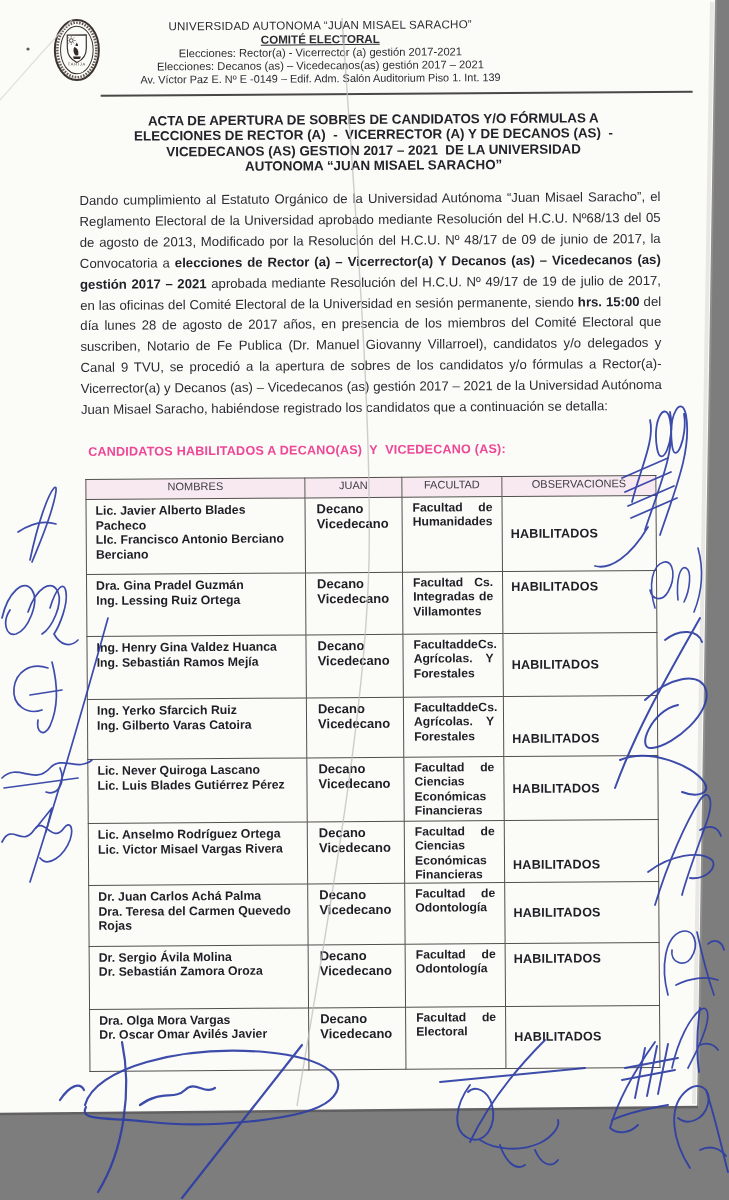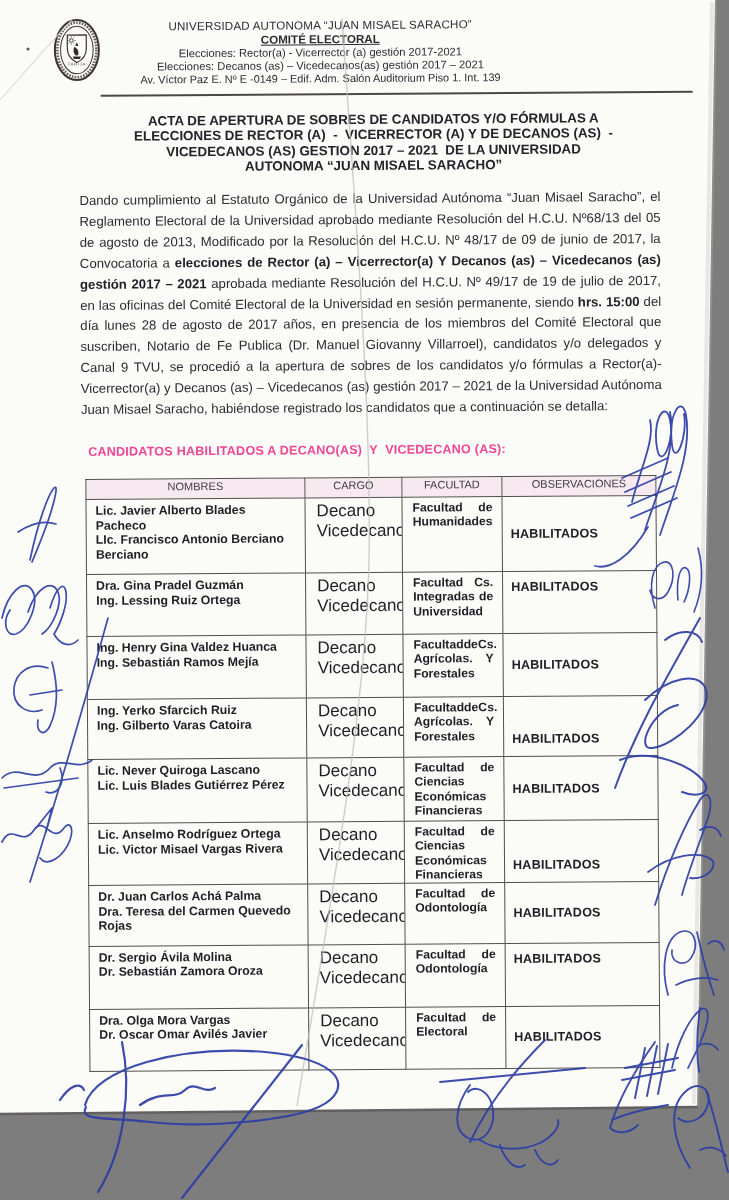--- a/index.html
+++ b/index.html
@@ -34,21 +34,21 @@
   table.cand th{height:17px;background:#f8e9f1;font-weight:normal;font-size:11px;
                 color:#3b3b42;text-align:center;padding:1px 0;}
   td.c-names{padding:2px 4px 6px 5px;}
   td.c-names>div{font-weight:bold;font-size:12.3px;line-height:14.5px;color:#1e1e26;}
   td.c-names,td.c-cargo{vertical-align:top;}
   td.c-names{display:flex;}
   table.cand td.c-names{display:table-cell;}
   .names-wrap,.cargo-wrap{display:flex;flex-direction:column;justify-content:space-between;height:100%;box-sizing:border-box;}
   .names-wrap{padding:2px 3px 6px 4px;}
   .cargo-wrap{padding:2px 2px 7px 10px;}
-  td.c-cargo div{font-weight:normal;font-size:17px;color:#1e1e26;}
+  td.c-cargo div{font-weight:bold;font-size:13px;color:#1e1e26;}
   td.c-fac{padding:3px 9px 1px 10px;}
   td.c-fac .fl{display:flex;justify-content:space-between;font-weight:bold;
                font-size:12.2px;line-height:14.3px;color:#1e1e26;}
   td.c-obs{padding:0 8px;}
   td.c-obs div{font-weight:bold;font-size:12.6px;color:#1e1e26;letter-spacing:.2px;}
   td.c-obs.obs-top{vertical-align:top;}    td.c-obs.obs-top div{margin-top:8px;}
   td.c-obs.obs-middle{vertical-align:middle;}
   td.c-obs.obs-bottom{vertical-align:bottom;} td.c-obs.obs-bottom div{margin-bottom:10px;}
   
   .overlay{position:absolute;inset:0;pointer-events:none;}
@@ -92,21 +92,21 @@
     <table class="cand">
       <colgroup>
           <col style="width:219px">
           <col style="width:97px">
           <col style="width:100px">
           <col style="width:154px">
         </colgroup>
       <thead>
         <tr>
           <th>NOMBRES</th>
-          <th>CARGO</th>
+          <th>JUAN</th>
           <th>FACULTAD</th>
           <th>OBSERVACIONES</th>
         </tr>
       </thead>
       <tbody>
           <tr style="height: 56px;">
             <td class="c-names">
               <div class="names-wrap">
                 <div>Lic. Javier Alberto Blades Pacheco</div>
                 <div>LIc. Francisco Antonio Berciano Berciano</div>
@@ -147,21 +147,21 @@
             <td class="c-fac">
               <div class="fl">
                 <span>Facultad</span>
                 <span>Cs.</span>
               </div>
               <div class="fl">
                 <span>Integradas</span>
                 <span>de</span>
               </div>
               <div class="fl">
-                <span>Universidad</span>
+                <span>Villamontes</span>
               </div>
             </td>
             <td class="c-obs obs-top">
               <div>HABILITADOS</div>
             </td>
           </tr>
           <tr style="height: 63px;">
             <td class="c-names">
               <div class="names-wrap">
                 <div>Ing. Henry Gina Valdez Huanca</div>

